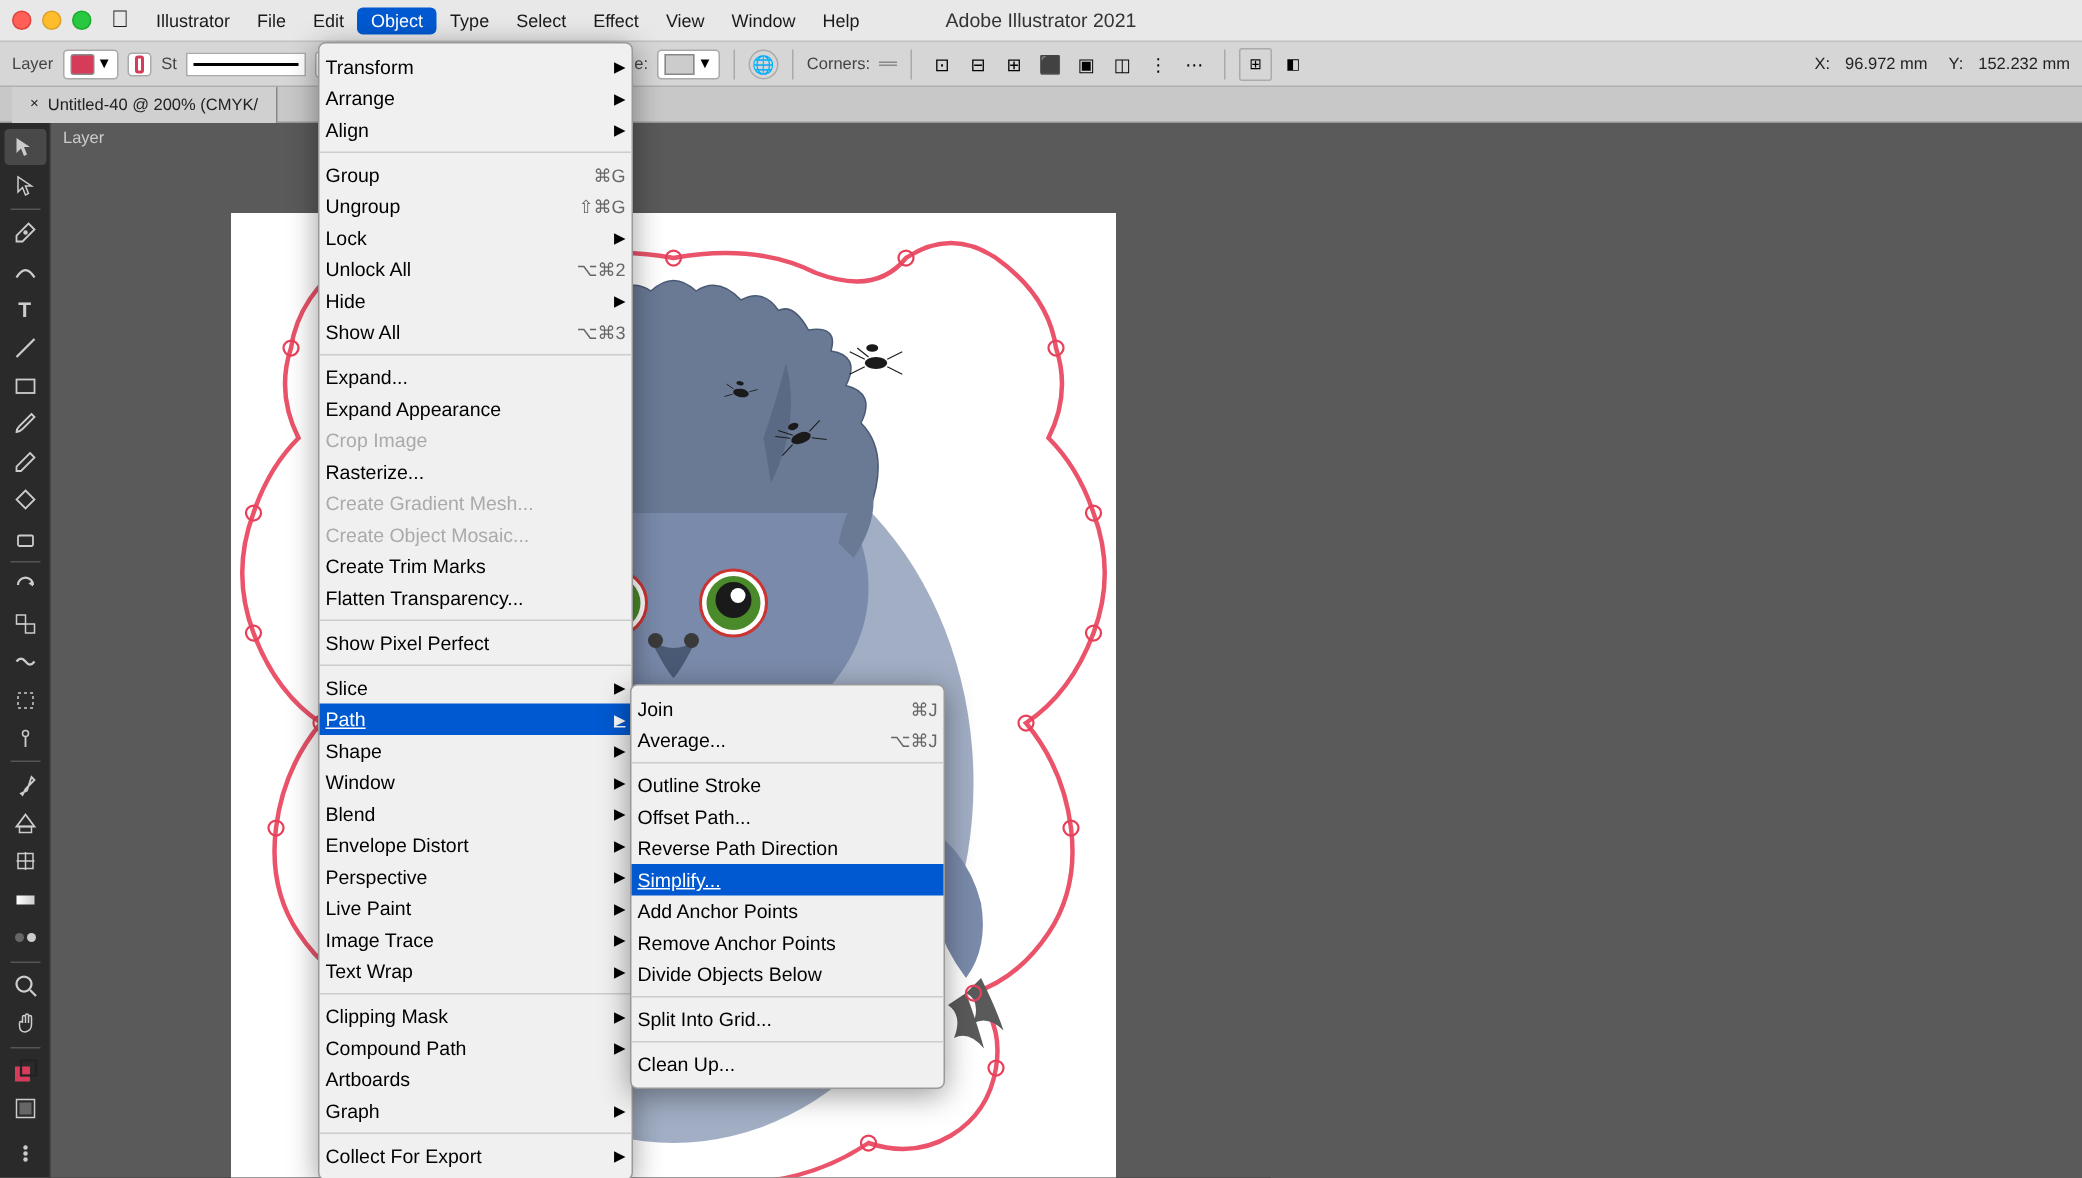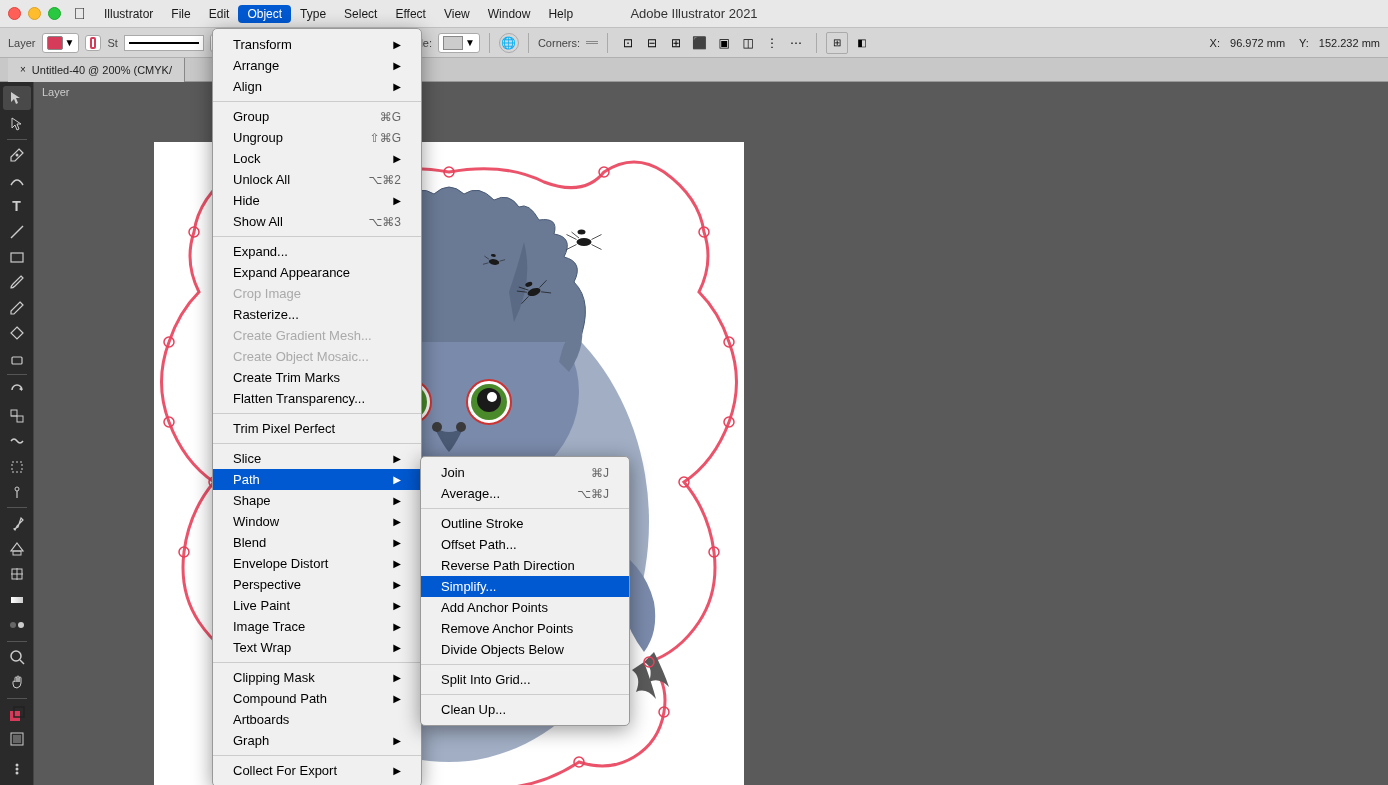--- a/index.html
+++ b/index.html
@@ -270,27 +270,27 @@
       z-index: 200;
       font-size: 13px;
     }
     .menu-dropdown.object-menu {
       top: 28px;
       left: 212px;
     }
     .menu-row {
       display: flex;
       align-items: center;
-      padding: 3px 20px;
+      padding: 3px 4px;
       cursor: pointer;
       white-space: nowrap;
       position: relative;
       justify-content: space-between;
     }
-    .menu-row.active { background: #0059d1; color: white; }
+    .menu-row.active { background: #0059d1; color: white; text-decoration: underline; }
     .menu-row.disabled { color: #aaa; cursor: default; }
     .menu-shortcut {
       color: #666;
       font-size: 12px;
       margin-left: 20px;
     }
     .menu-arrow {
       margin-left: 8px;
       font-size: 10px;
     }
@@ -782,21 +782,21 @@
       <span>Create Trim Marks</span>
     </div>
 
     <div class="menu-row">
       <span>Flatten Transparency...</span>
     </div>
 
     <div class="menu-sep"></div>
 
     <div class="menu-row">
-      <span>Trim Pixel Perfect</span>
+      <span>Show Pixel Perfect</span>
     </div>
 
     <div class="menu-sep"></div>
 
     <div class="menu-row">
       <span>Slice</span>
       <span class="menu-arrow">▶</span>
     </div>
 
     <div class="menu-row active">

